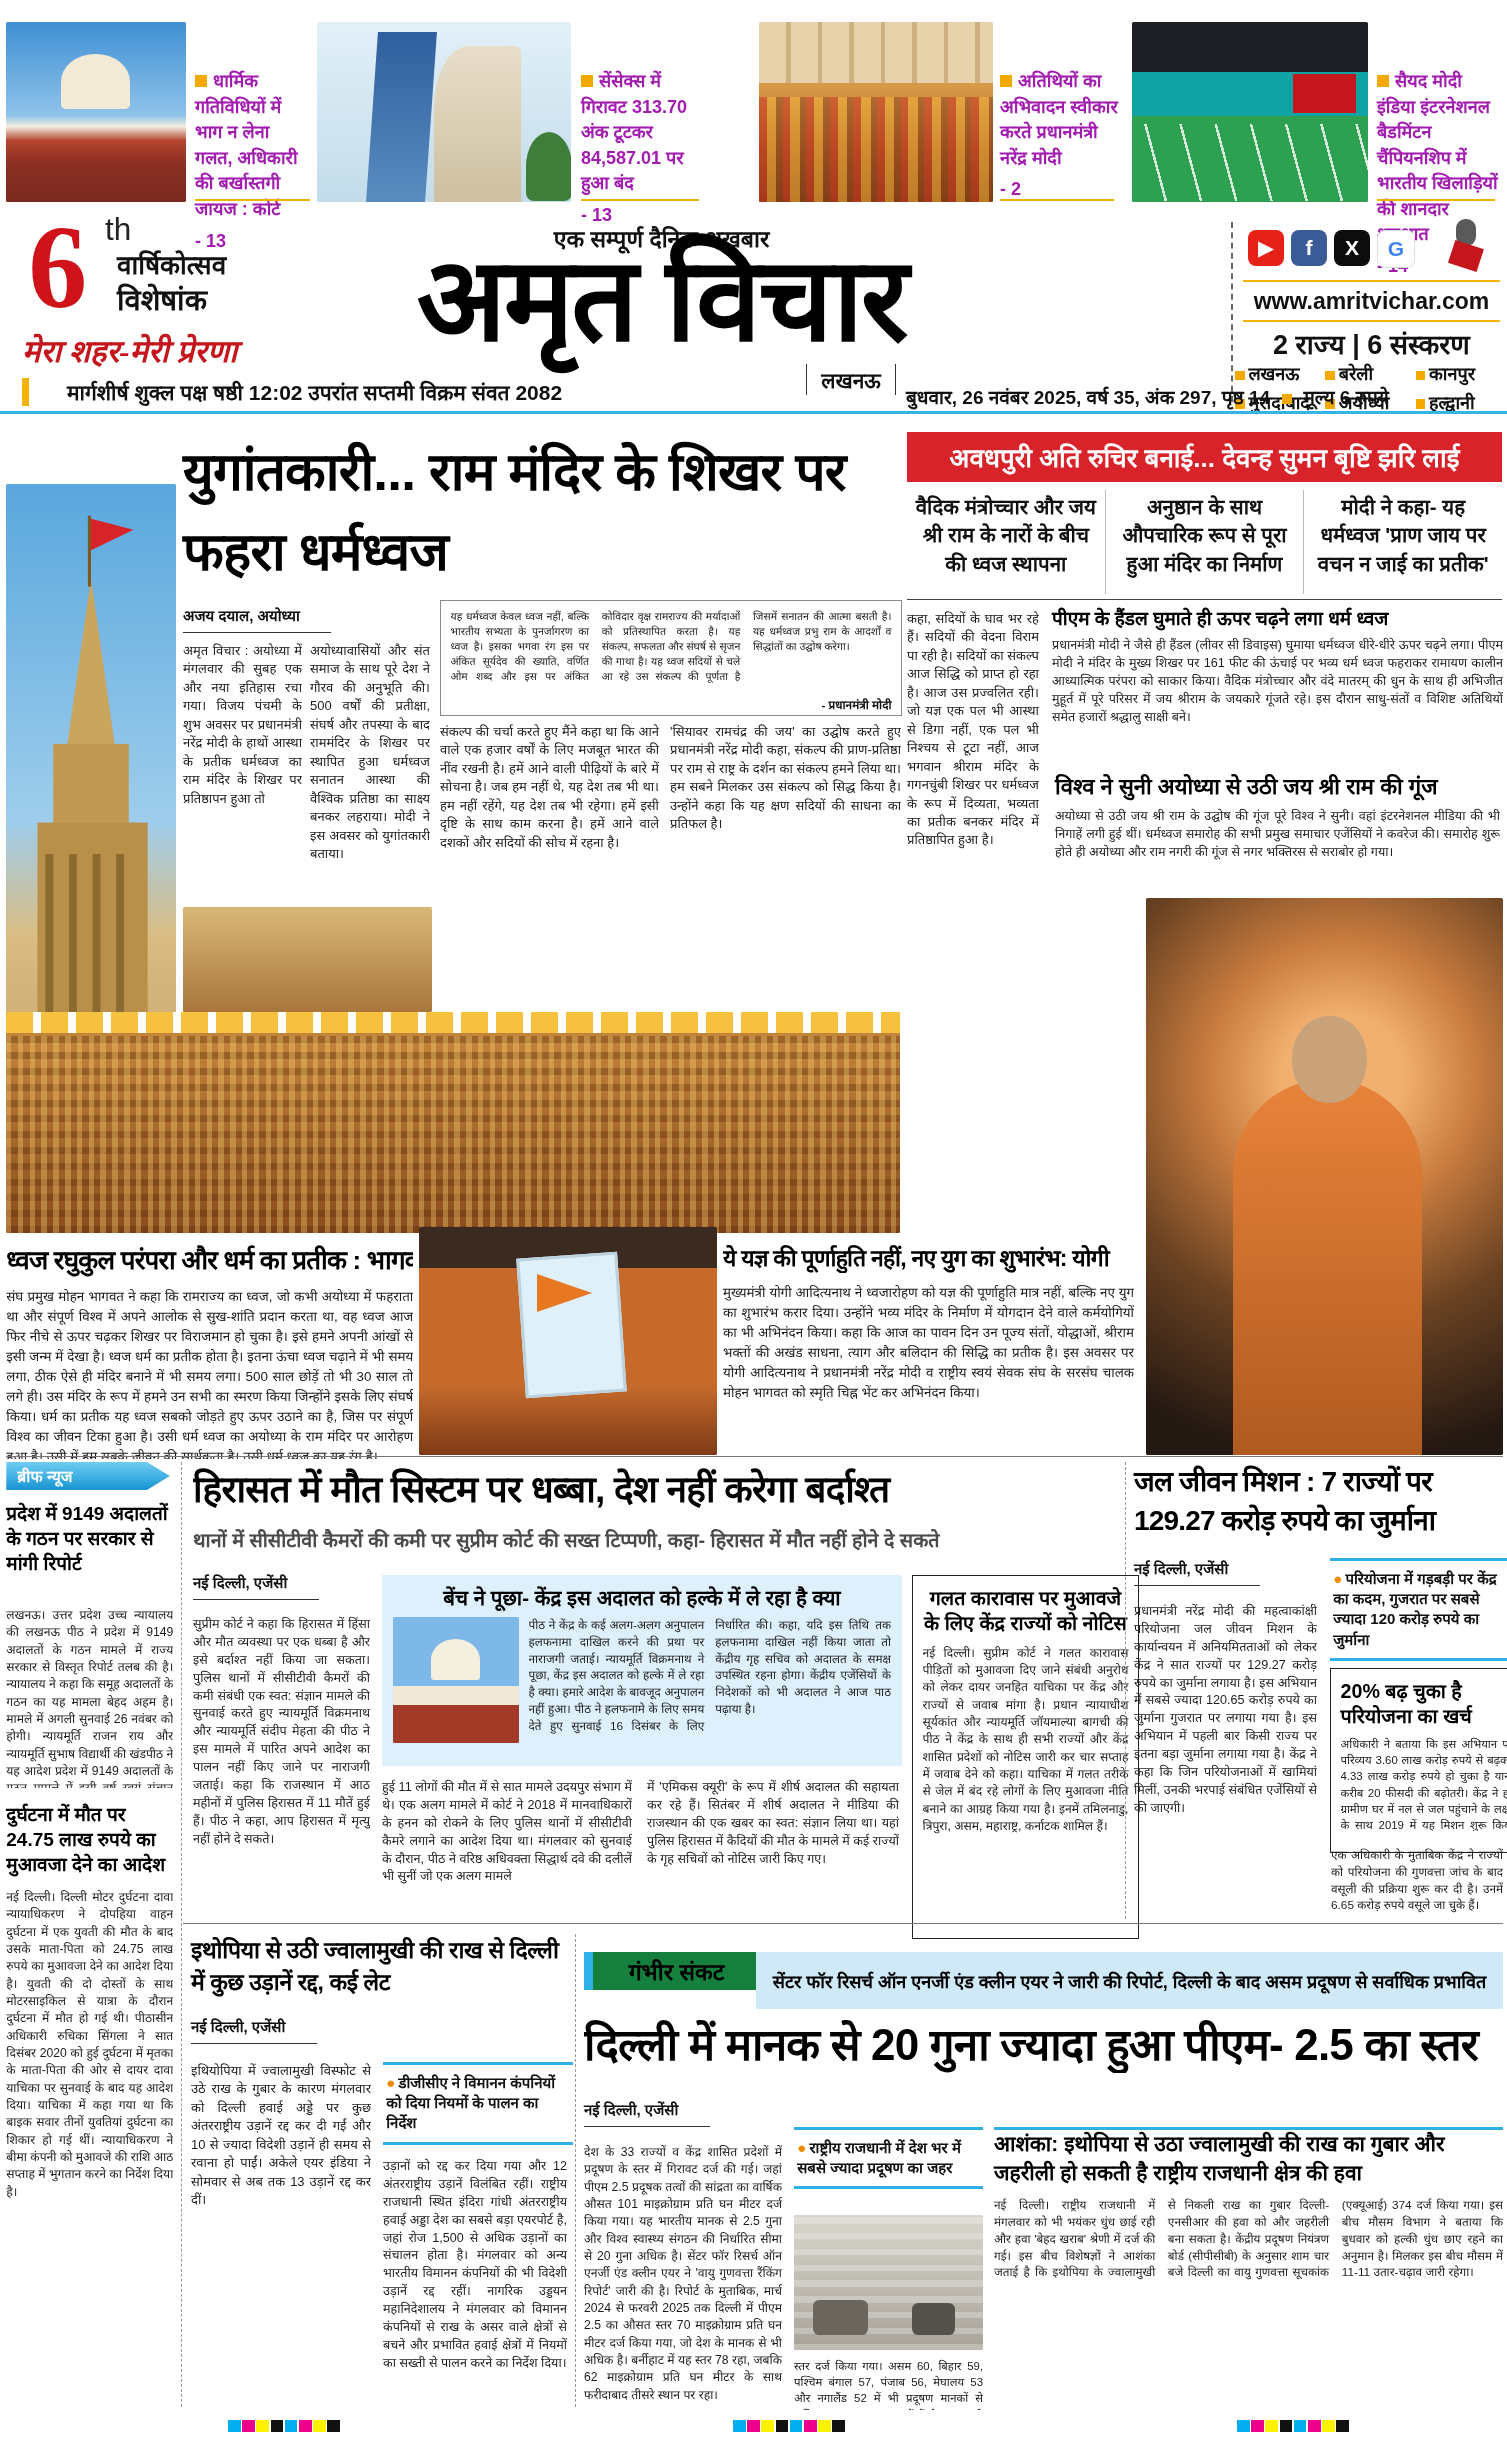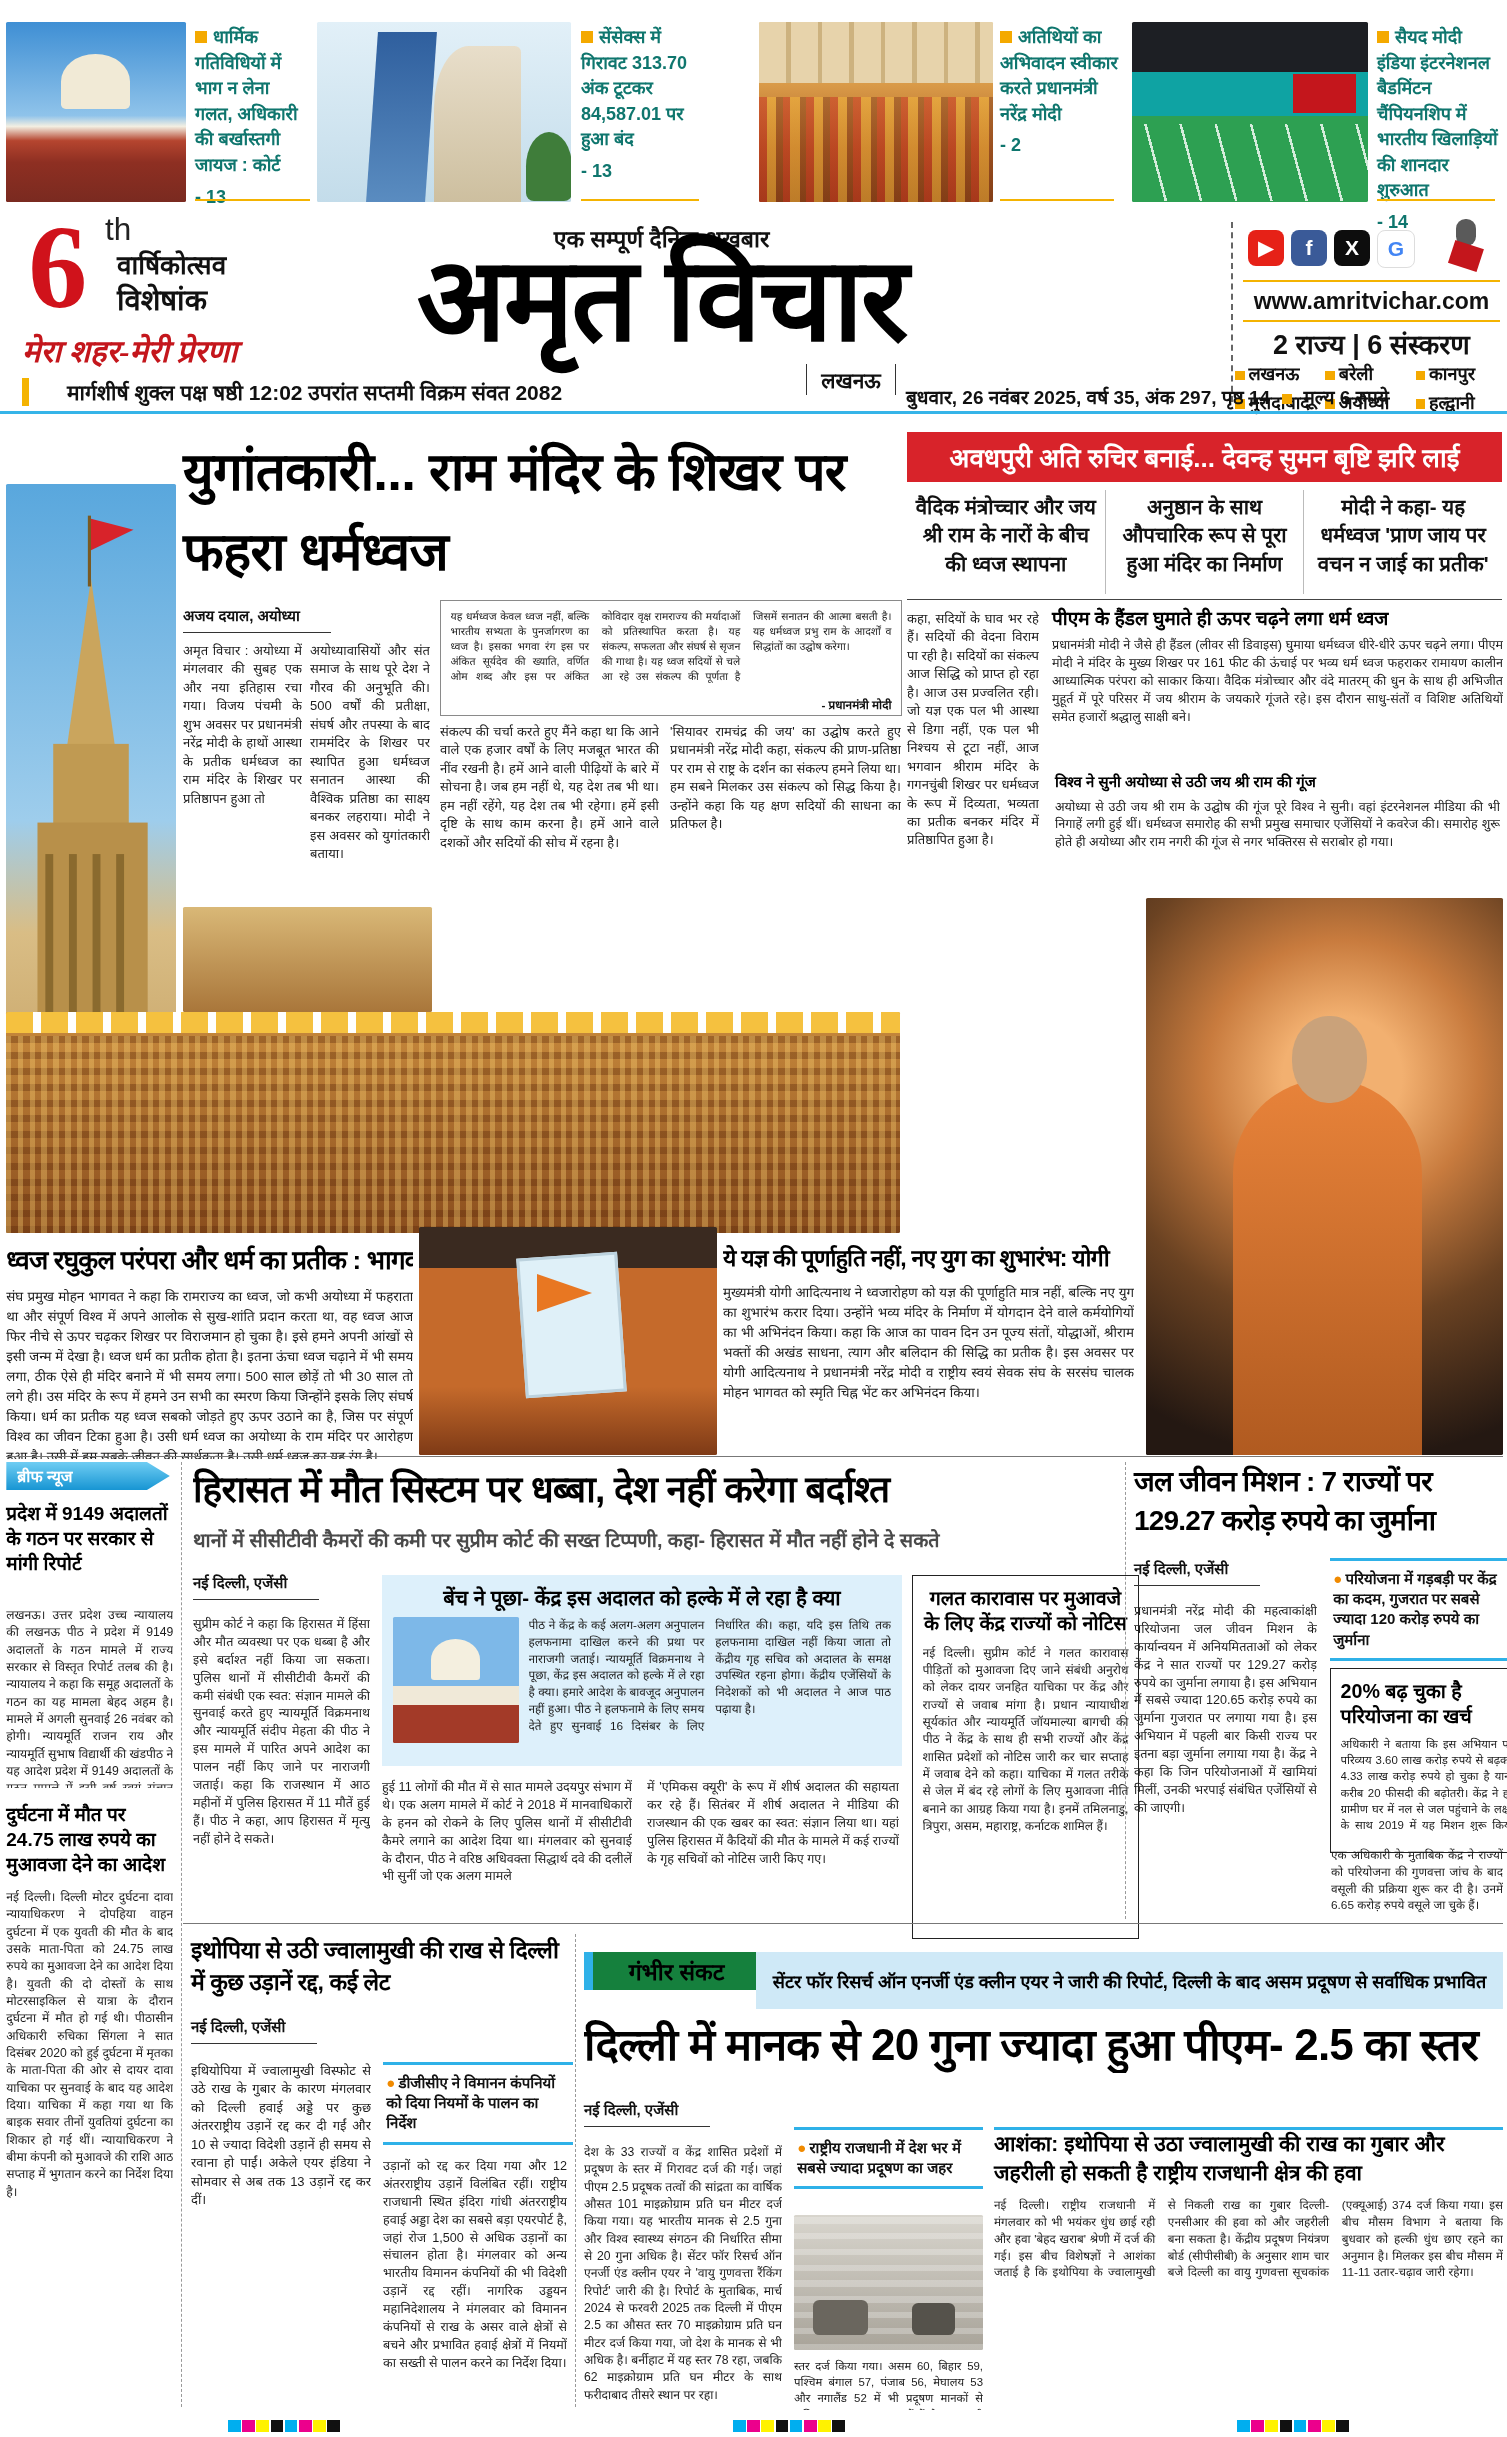--- a/index.html
+++ b/index.html
@@ -2,21 +2,21 @@
 <html style="font-size:12.6px"><head>
 <meta charset="utf-8">
 <style>
   html,body{margin:0;padding:0;background:#e9e9e9;font-family:"Liberation Sans","DejaVu Sans",sans-serif;}
   #page{position:relative;width:1508px;height:2438px;background:#fff;margin:0 auto;overflow:hidden;color:#111;}
   .abs{position:absolute;}
   .photo{position:absolute;overflow:hidden;border-radius:1.6px;}
   .b{font-size:12.6px;line-height:1.42;text-align:justify;color:#1c1c1c;overflow:hidden;}
   .hd{font-weight:bold;color:#000;}
   .nw{white-space:nowrap;overflow:hidden;}
-  .brief{font-size:18px;font-weight:bold;line-height:1.42;color:#0f766e;}
+  .brief{font-size:18px;font-weight:bold;line-height:1.42;color:#a21caf;margin-top:44px;}
   .brief .sq{display:inline-block;width:11.8px;height:11.8px;background:#f4a900;margin-right:6.3px;}
   .pageref{font-weight:bold;font-size:18px;margin-top:6.3px;}
   .yline{position:absolute;border-top:2.4px solid #f4b301;}
   .byline{display:inline-block;font-weight:bold;font-size:15px;border-bottom:1.2px solid #333;padding:0 31.5px 7px 0;}
   .redbanner{background:#d8232a;color:#fff;display:flex;align-items:center;justify-content:center;font-weight:bold;}
   .subcol{font-size:20.5px;font-weight:bold;text-align:center;line-height:1.38;color:#111;}
   .vdiv{border-left:1.6px solid #bbb;}
   .dashv{border-left:1.6px dashed #999;}
   .bluebar{background:#35b4e8;}
   .qbox{border:1.6px solid #8a8a8a;padding:7.9px 9.5px;position:absolute;}
@@ -169,21 +169,21 @@
   <div class="abs" style="left:907px;top:599px;width:595px;border-top:1.6px solid #444;"></div>
 
   <div class="abs b" style="left:907px;top:610px;width:132px;height:606px;font-size:13px;">कहा, सदियों के घाव भर रहे हैं। सदियों की वेदना विराम पा रही है। सदियों का संकल्प आज सिद्धि को प्राप्त हो रहा है। आज उस प्रज्वलित रही। जो यज्ञ एक पल भी आस्था से डिगा नहीं, एक पल भी निश्चय से टूटा नहीं, आज भगवान श्रीराम मंदिर के गगनचुंबी शिखर पर धर्मध्वज के रूप में दिव्यता, भव्यता का प्रतीक बनकर मंदिर में प्रतिष्ठापित हुआ है।</div>
 
   <div class="abs" style="left:1052px;top:605px;width:451px;">
     <div class="hd" style="font-size:19px;margin-bottom:6.3px;">पीएम के हैंडल घुमाते ही ऊपर चढ़ने लगा धर्म ध्वज</div>
     <div class="b" style="height:134px;font-size:12.6px;">प्रधानमंत्री मोदी ने जैसे ही हैंडल (लीवर सी डिवाइस) घुमाया धर्मध्वज धीरे-धीरे ऊपर चढ़ने लगा। पीएम मोदी ने मंदिर के मुख्य शिखर पर 161 फीट की ऊंचाई पर भव्य धर्म ध्वज फहराकर रामायण कालीन आध्यात्मिक परंपरा को साकार किया। वैदिक मंत्रोच्चार और वंदे मातरम् की धुन के साथ ही अभिजीत मुहूर्त में पूरे परिसर में जय श्रीराम के जयकारे गूंजते रहे। इस दौरान साधु-संतों व विशिष्ट अतिथियों समेत हजारों श्रद्धालु साक्षी बने।</div>
   </div>
 
   <div class="abs" style="left:1055px;top:772px;width:445px;">
-    <div class="hd" style="font-size:15px;line-height:1.35;">विश्व ने सुनी अयोध्या से उठी जय श्री राम की गूंज</div>
+    <div class="hd" style="font-size:22px;line-height:1.35;">विश्व ने सुनी अयोध्या से उठी जय श्री राम की गूंज</div>
     <div class="b" style="margin-top:6.3px;height:79px;font-size:12.6px;">अयोध्या से उठी जय श्री राम के उद्घोष की गूंज पूरे विश्व ने सुनी। वहां इंटरनेशनल मीडिया की भी निगाहें लगी हुई थीं। धर्मध्वज समारोह की सभी प्रमुख समाचार एजेंसियों ने कवरेज की। समारोह शुरू होते ही अयोध्या और राम नगरी की गूंज से नगर भक्तिरस से सराबोर हो गया।</div>
   </div>
 
   <div class="photo" style="left:1146px;top:898px;width:357px;height:557px;background:radial-gradient(circle at 55% 32%,#f2b070 0 14%,#c87b3e 32%,#6a4222 58%,#241812 90%);">
     <div style="position:absolute;left:87px;top:181px;width:189px;height:378px;background:linear-gradient(#e8833a,#b05a20);border-radius:95px 95px 0 0;"></div>
     <div style="position:absolute;left:146px;top:118px;width:75px;height:87px;background:#caa27a;border-radius:48%;"></div>
   </div>
 
   <div class="abs" style="left:6.3px;top:1241px;width:407px;">
     <div class="hd nw" style="font-size:26px;letter-spacing:-0.8px;">ध्वज रघुकुल परंपरा और धर्म का प्रतीक : भागवत</div>

